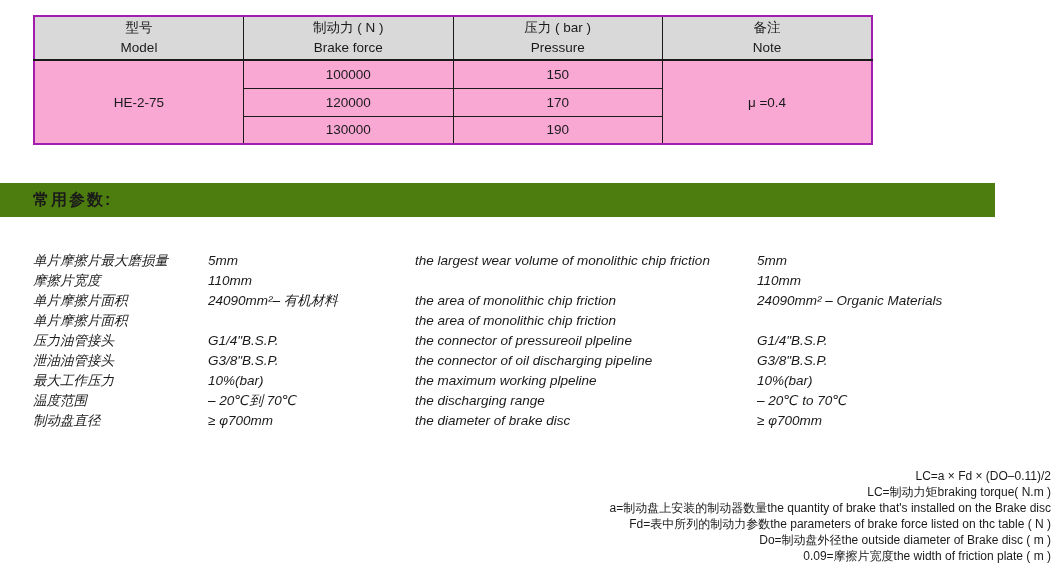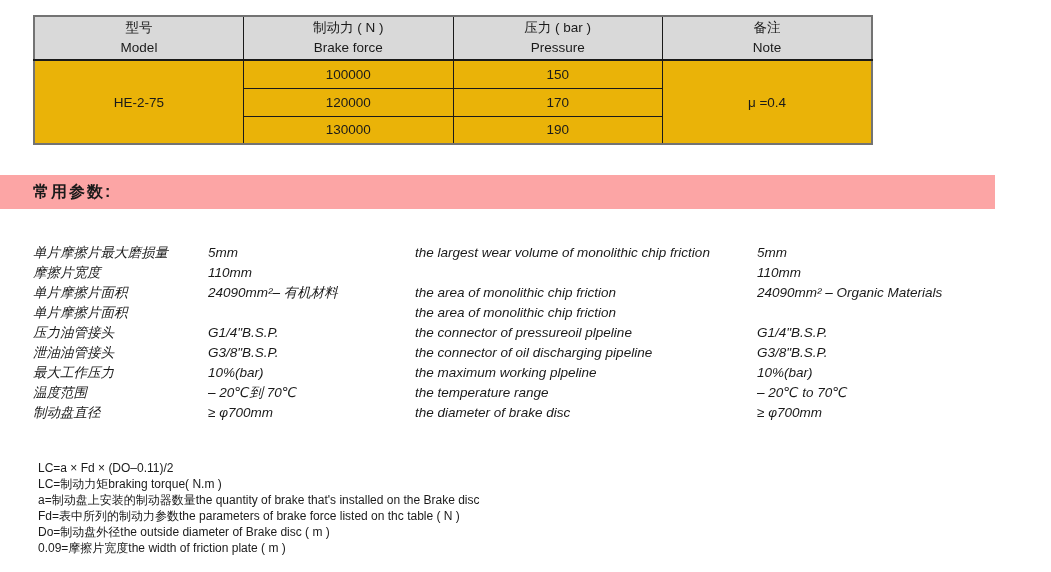--- a/index.html
+++ b/index.html
@@ -9,43 +9,43 @@
     font-family: "Liberation Sans", "DejaVu Sans", sans-serif;
     color: #1a1a1a;
     overflow: hidden;
   }
   
   .spec-table {
     margin: 15px 0 0 33px;
     width: 840px;
     border-collapse: collapse;
     table-layout: fixed;
-    border: 2px solid #737373;
+    border: 2px solid #a21caf;
     font-size: 13.5px;
   }
   .spec-table th, .spec-table td {
     border: 1px solid #1a1a1a;
     text-align: center;
     vertical-align: middle;
   }
   .spec-table thead th {
     background: #d9d9d9;
     font-weight: normal;
     height: 44px;
     line-height: 1.5;
     border-bottom: 2px solid #1a1a1a;
   }
-  .spec-table tbody td { height: 28px; background: #eab308; }
+  .spec-table tbody td { height: 28px; background: #f9a8d4; }
   .spec-table col { width: 25%; }
   
   .section-bar {
-    margin-top: 30px;
+    margin-top: 38px;
     width: 995px;
     height: 34px;
-    background: #fca5a5;
+    background: #4d7c0f;
   }
   .section-title {
     display: inline-block;
     margin-left: 33px;
     line-height: 34px;
     font-size: 16px;
     font-weight: bold;
     letter-spacing: 2px;
   }
   
@@ -55,21 +55,21 @@
     position: absolute;
     top: 0;
     white-space: nowrap;
     line-height: 20px;
   }
   .p-zh    { left: 33px;  }
   .p-val   { left: 208px; }
   .p-en    { left: 415px; }
   .p-enval { left: 757px; }
   
-  .notes { margin: 37px 0 0 38px; font-size: 12px; }
+  .notes { margin: 37px 0 0 38px; font-size: 12px; text-align: right; }
   .note-line { line-height: 16px; white-space: nowrap; }
 </style>
 </head>
 <body>
 
 <div>
 
   <table class="spec-table">
     <colgroup>
         <col>
@@ -155,21 +155,21 @@
     </div>
     <div class="param-row">
       <span class="p-zh">最大工作压力</span>
       <span class="p-val">10%(bar)</span>
       <span class="p-en">the maximum working plpeline</span>
       <span class="p-enval">10%(bar)</span>
     </div>
     <div class="param-row">
       <span class="p-zh">温度范围</span>
       <span class="p-val">– 20℃到 70℃</span>
-      <span class="p-en">the temperature range</span>
+      <span class="p-en">the discharging range</span>
       <span class="p-enval">– 20℃ to 70℃</span>
     </div>
     <div class="param-row">
       <span class="p-zh">制动盘直径</span>
       <span class="p-val">≥ φ700mm</span>
       <span class="p-en">the diameter of brake disc</span>
       <span class="p-enval">≥ φ700mm</span>
     </div>
   </div>
 

